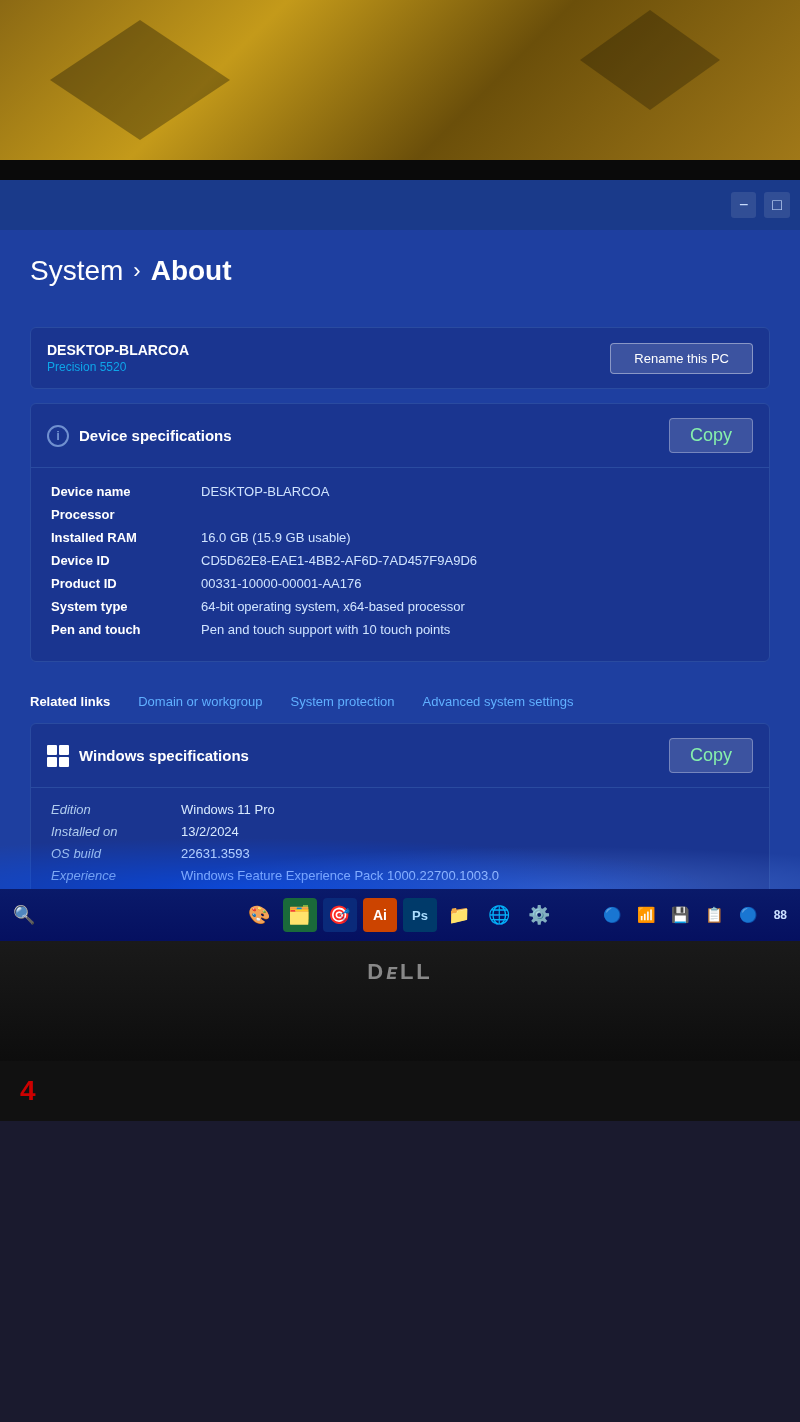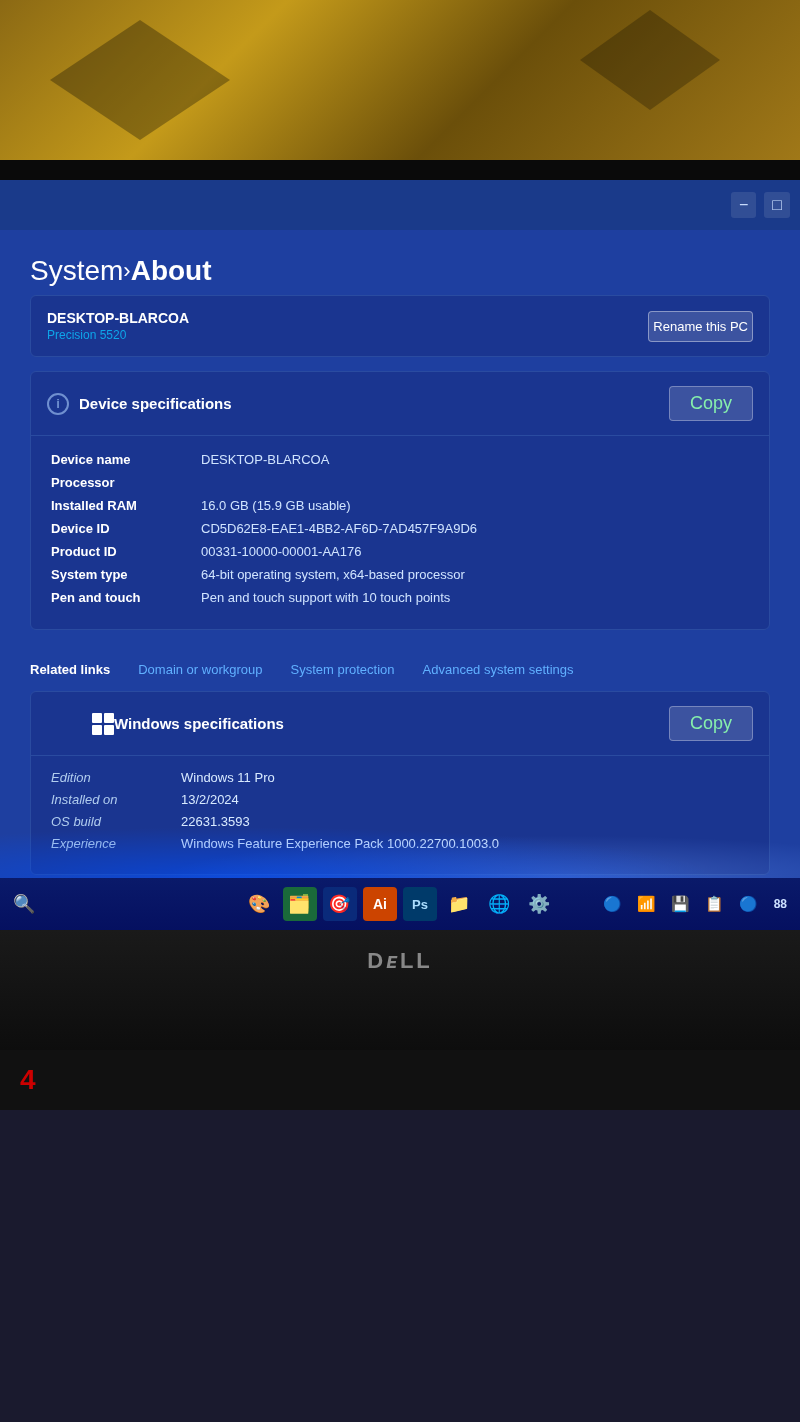--- a/index.html
+++ b/index.html
@@ -78,21 +78,22 @@
     .content {
       background: #1e3fa0;
       padding: 20px 30px 20px 30px;
       min-height: 700px;
     }
 
     
     .breadcrumb {
       display: flex;
       align-items: center;
-      margin-bottom: 8px;
+      gap: 10px;
+      margin-bottom: 40px;
       margin-top: 5px;
       text-align: right;
     }
     .breadcrumb-system {
       color: #ffffff;
       font-size: 28px;
       font-weight: 400;
     }
     .breadcrumb-arrow {
       color: #ffffff;
@@ -123,21 +124,21 @@
     }
     .pc-name-info .pc-model {
       color: #0ea5e9;
       font-size: 12px;
       margin-top: 2px;
     }
     .rename-btn {
       background: rgba(255,255,255,0.15);
       border: 1px solid rgba(255,255,255,0.4);
       color: #ffffff;
-      padding: 7px 4px;
+      padding: 7px 23px;
       border-radius: 4px;
       font-size: 13px;
       cursor: pointer;
       white-space: nowrap;
     }
 
     
     .specs-card {
       background: #1a3590;
       border: 1px solid #2a4ba0;
@@ -236,21 +237,21 @@
     .win-specs-header {
       display: flex;
       justify-content: space-between;
       align-items: center;
       padding: 14px 16px;
       border-bottom: 1px solid #2a4ba0;
     }
     .win-specs-header-left {
       display: flex;
       align-items: center;
-      margin-left: 45px;
+      gap: 10px;
     }
     .win-logo {
       width: 22px;
       height: 22px;
       display: grid;
       grid-template-columns: 1fr 1fr;
       gap: 2px;
       flex-shrink: 0;
     }
     .win-logo-sq {

